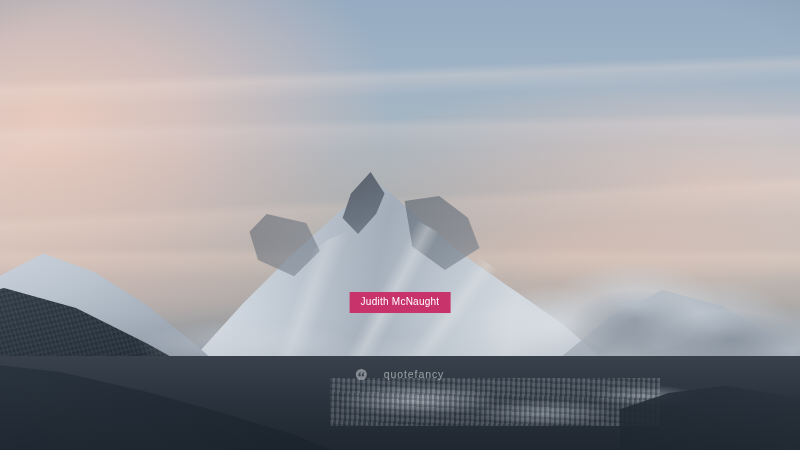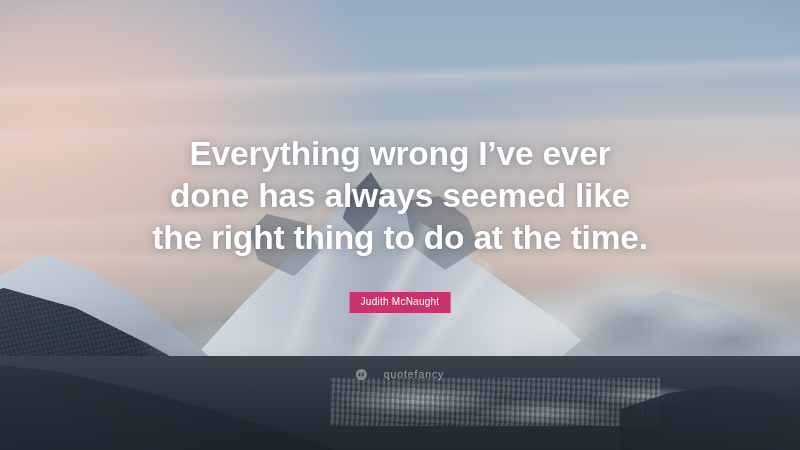--- a/index.html
+++ b/index.html
@@ -326,25 +326,20 @@
   <div class="valley-village"></div>
   <div class="forest-bottom-left"></div>
   <div class="forest-bottom-right"></div>
 
   <div class="layer grade"></div>
   <div class="layer scrim"></div>
   <div class="layer vignette"></div>
 
   <div class="content">
 
-    <div class="quote-block">
-      <p class="quote-text">Everything wrong I’ve ever
-done has always seemed like
-the right thing to do at the time.</p>
-    </div>
 
     <div class="author-badge">Judith McNaught</div>
 
     <div class="watermark">
       <span class="wm-logo">
         <svg width="7" height="7" viewBox="0 0 7 7" aria-hidden="true">
           <path d="M0.6 4.6 C0.6 2.8 1.5 1.5 2.9 1.0 L3.1 1.9 C2.4 2.2 2.0 2.7 2.0 3.2 L2.9 3.2 L2.9 5.2 L0.6 5.2 Z
                    M3.9 4.6 C3.9 2.8 4.8 1.5 6.2 1.0 L6.4 1.9 C5.7 2.2 5.3 2.7 5.3 3.2 L6.2 3.2 L6.2 5.2 L3.9 5.2 Z" fill="#3e4a57"></path>
         </svg>
       </span>

